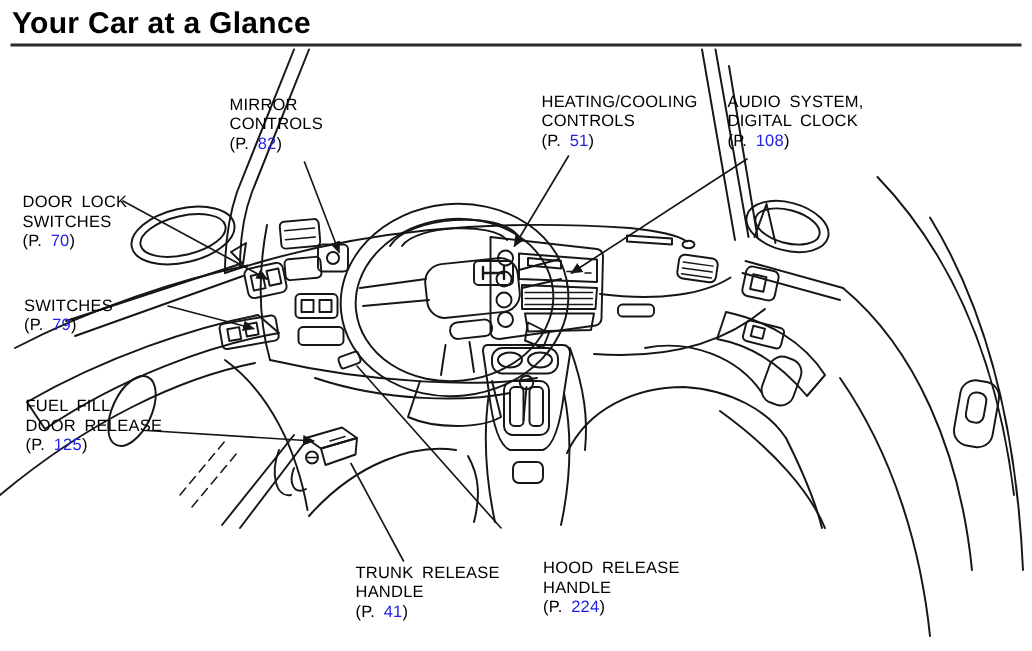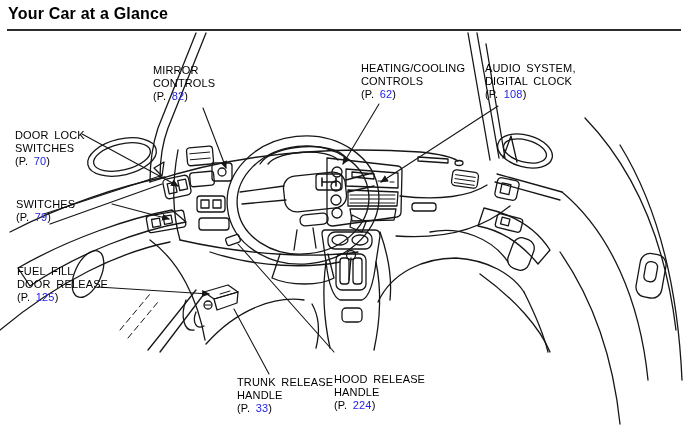--- a/index.html
+++ b/index.html
@@ -1,21 +1,21 @@
 <!DOCTYPE html>
 <html><head>
 <meta charset="utf-8">
 <style>
   html,body{margin:0;padding:0;}
   body{
     width:688px;height:434px;background:#ffffff;position:relative;overflow:hidden;
     font-family:"Liberation Sans",sans-serif;color:#000;
   }
   .title{
-    position:absolute;left:8px;top:5px;font-size:16px;font-weight:bold;
+    position:absolute;left:8px;top:5px;font-size:20px;font-weight:bold;
     letter-spacing:.2px;white-space:nowrap;text-align:right;
   }
   .rule{
     position:absolute;left:7px;top:29px;width:674px;height:0;
     border-top:2px solid #2b2b2b;
   }
   .callout{
     position:absolute;font-size:11px;font-weight:normal;line-height:13px;
     letter-spacing:.15px;word-spacing:2.5px;white-space:nowrap;
   }
@@ -221,21 +221,21 @@
 
 <div class="callout" style="left:153px;top:64px">
   <div>MIRROR</div>
   <div>CONTROLS</div>
   <div><span>(P.</span> <span class="pnum">82</span><span>)</span></div>
 </div>
 
 <div class="callout" style="left:361px;top:62px">
   <div>HEATING/COOLING</div>
   <div>CONTROLS</div>
-  <div><span>(P.</span> <span class="pnum">62</span><span>)</span></div>
+  <div><span>(P.</span> <span class="pnum">51</span><span>)</span></div>
 </div>
 
 <div class="callout" style="left:485px;top:62px">
   <div>AUDIO SYSTEM,</div>
   <div>DIGITAL CLOCK</div>
   <div><span>(P.</span> <span class="pnum">108</span><span>)</span></div>
 </div>
 
 <div class="callout" style="left:15px;top:129px">
   <div>DOOR LOCK</div>
@@ -250,20 +250,20 @@
 
 <div class="callout" style="left:17px;top:265px">
   <div>FUEL FILL</div>
   <div>DOOR RELEASE</div>
   <div><span>(P.</span> <span class="pnum">125</span><span>)</span></div>
 </div>
 
 <div class="callout" style="left:237px;top:376px">
   <div>TRUNK RELEASE</div>
   <div>HANDLE</div>
-  <div><span>(P.</span> <span class="pnum">33</span><span>)</span></div>
-</div>
-
-<div class="callout" style="left:334px;top:373px">
+  <div><span>(P.</span> <span class="pnum">41</span><span>)</span></div>
+</div>
+
+<div class="callout" style="left:362px;top:373px">
   <div>HOOD RELEASE</div>
   <div>HANDLE</div>
   <div><span>(P.</span> <span class="pnum">224</span><span>)</span></div>
 </div>
 
 </body></html>

